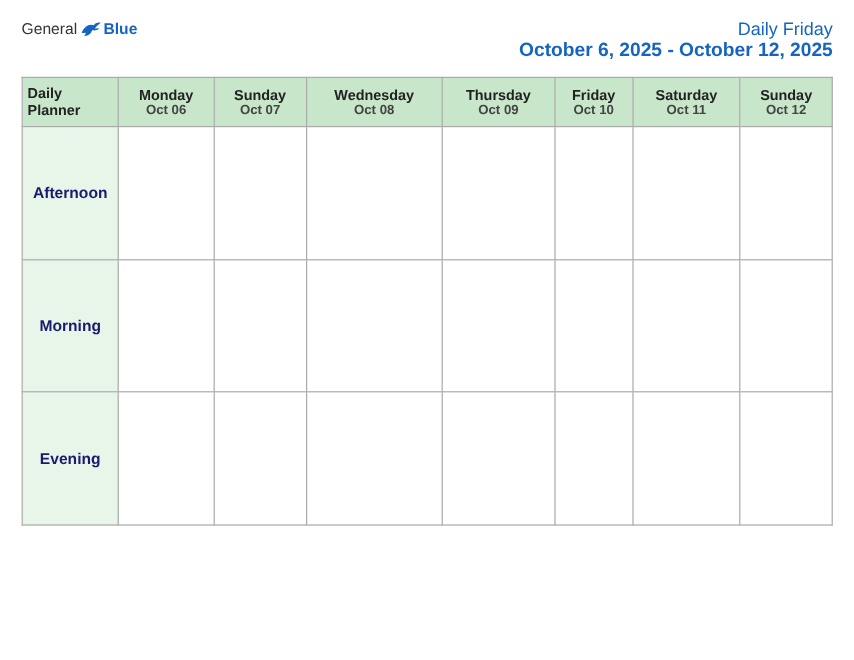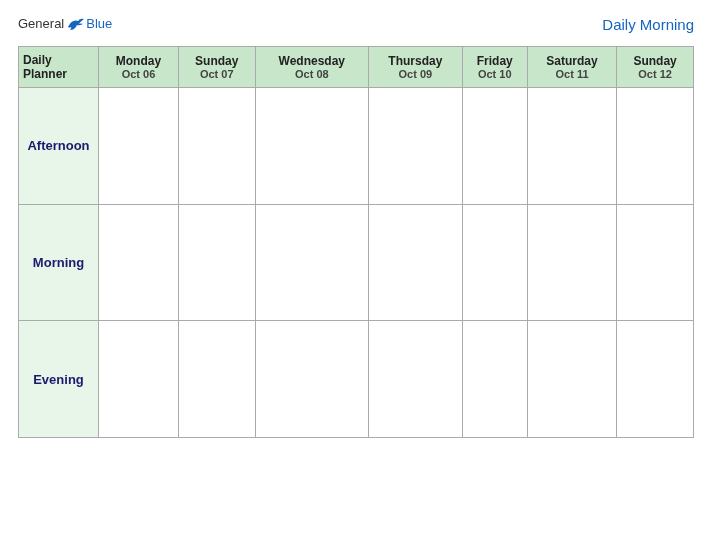--- a/index.html
+++ b/index.html
@@ -35,21 +35,21 @@
       gap: 2px;
     }
     .logo-general {
       font-size: 13px;
       color: #333;
       font-weight: normal;
     }
     .logo-blue {
       font-size: 13px;
       color: #1565c0;
-      font-weight: normal;
+      font-weight: bold;
     }
     .logo-bird {
       width: 18px;
       height: 14px;
       display: inline-block;
     }
     .title-area {
       text-align: right;
     }
     .planner-title {
@@ -133,21 +133,22 @@
     <div class="logo-area">
       <div class="logo-text">
         <span class="logo-general">General</span>
         <svg class="logo-bird" viewBox="0 0 18 14" fill="none" xmlns="http://www.w3.org/2000/svg">
           <path d="M2 10 Q6 2 12 4 Q14 1 18 2 Q14 5 13 7 Q15 6 17 7 Q13 9 11 8 Q9 13 4 13 Q6 11 5 10 Q3.5 11 2 10Z" fill="#1565c0"></path>
         </svg>
         <span class="logo-blue">Blue</span>
       </div>
     </div>
     <div class="title-area">
-      <span class="planner-title">Daily Morning</span><br>
+      <span class="planner-title">Daily Friday</span><br>
+      <span class="planner-dates">October 6, 2025 - October 12, 2025</span>
     </div>
   </div>
 
   <table class="calendar-table">
     <colgroup>
       <col class="col-label">
       <col class="col-day">
       <col class="col-day">
       <col class="col-day">
       <col class="col-day">

